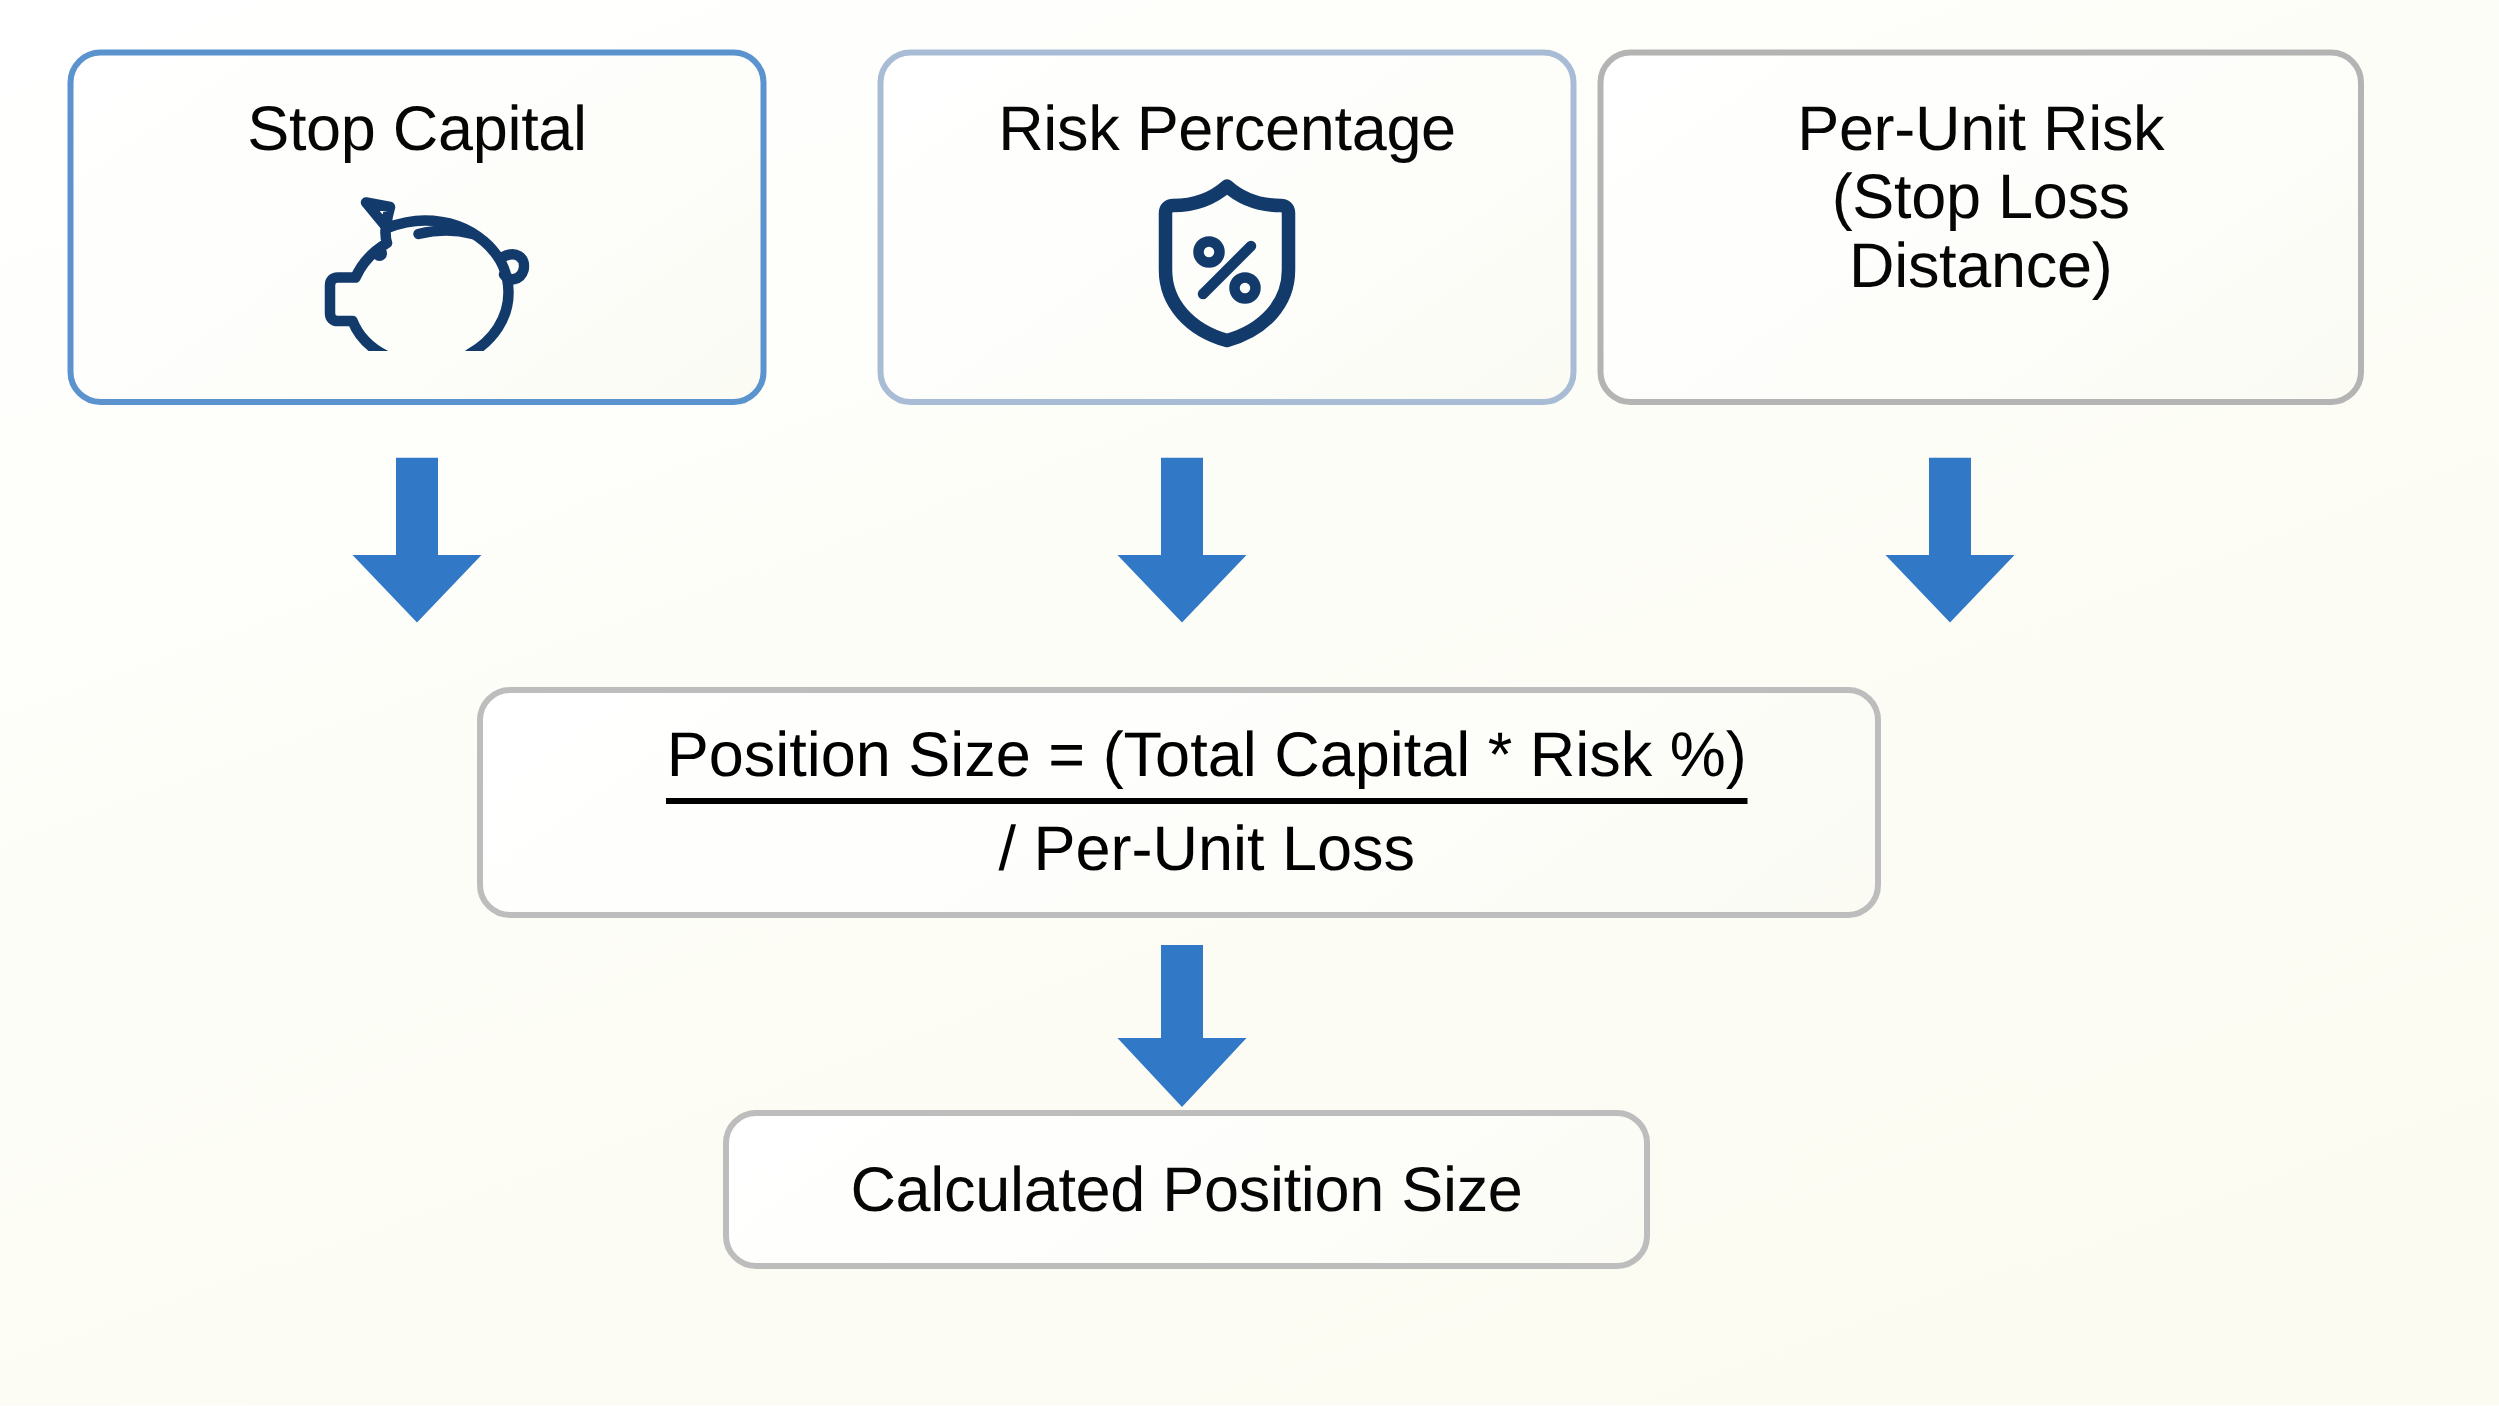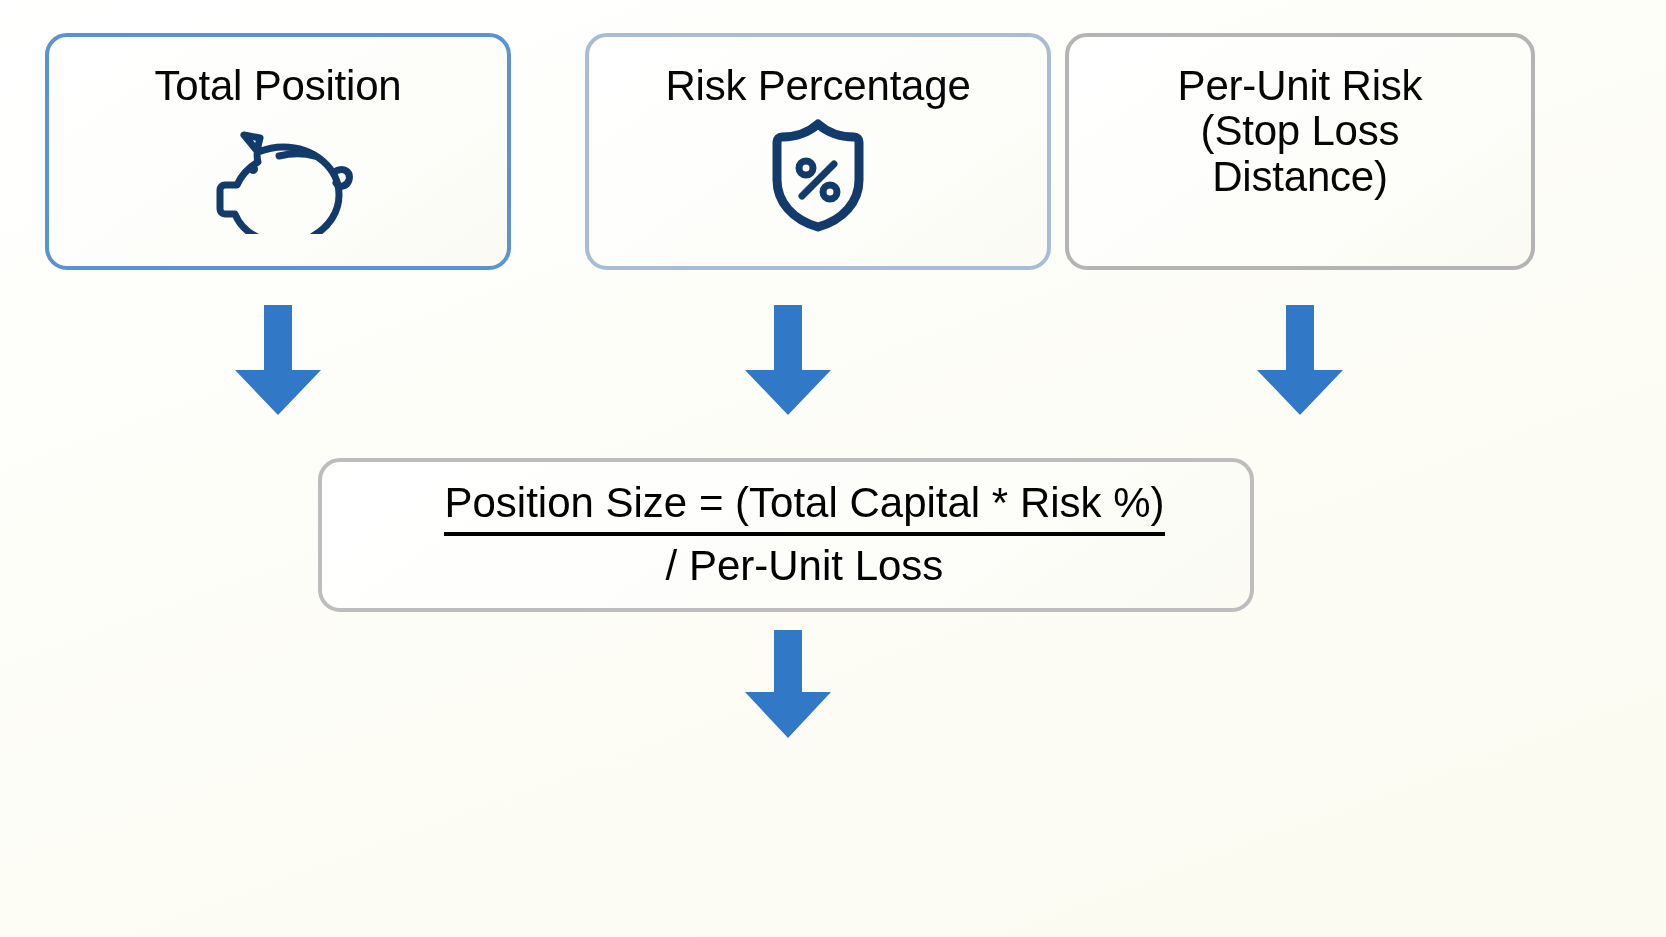--- a/index.html
+++ b/index.html
@@ -42,21 +42,21 @@
   #box-total-capital {
     left: 45px;  top: 33px;  width: 466px; height: 237px;
     border: 4px solid #5B93CF;
   }
   #box-risk-percentage {
     left: 555px; top: 33px;  width: 466px; height: 237px;
     border: 4px solid #A9BCD5;
     margin-left: 30px;
   }
   #box-per-unit-risk {
-    left: 1065px; top: 33px; width: 470px; height: 237px;
+    left: 1065px; top: 33px; width: 511px; height: 237px;
     border: 4px solid #B4B4B4;
   }
   .top-card .card-title { font-size: 42px; margin-top: 26px; }
 
   
   .icon-wrap {
     margin-top: 6px;
     display: flex;
     align-items: center;
     justify-content: center;
@@ -98,21 +98,21 @@
   .arrow {
     position: absolute;
   }
 </style>
 </head>
 <body>
 
 <div id="canvas">
 
   <div class="card top-card" id="box-total-capital">
-    <div class="card-title">Total Position</div>
+    <div class="card-title">Stop Capital</div>
     <div class="icon-wrap">
       <svg width="150" height="120" viewBox="0 0 150 120" fill="none" stroke="#123A6B" stroke-width="7" stroke-linecap="round" stroke-linejoin="round">
 
         <path d="M131 58 c10 -6 17 0 15 8 c-2 7 -10 8 -13 3"></path>
 
         <path d="M57 24 c-3 11 -4 18 -2 24
                  c-10 6 -17 14 -21 23
                  h-12 c-3 0 -5 2 -5 5
                  v19 c0 3 2 5 5 5 h10
                  c4 10 12 18 22 23
@@ -173,14 +173,17 @@
     <div class="formula">
       <span class="numerator">Position Size = (Total Capital * Risk %)</span>
       <span class="denominator">/ Per-Unit Loss</span>
     </div>
   </div>
 
   <svg class="arrow" style="left:743px; top:630px;" width="90" height="110" viewBox="0 0 90 110">
     <polygon points="31,0 59,0 59,62 88,62 45,108 2,62 31,62" fill="#3178C6"></polygon>
   </svg>
 
+  <div class="card" id="box-result">
+    <div class="card-title">Calculated Position Size</div>
+  </div>
 
 </div>
 
 </body></html>

